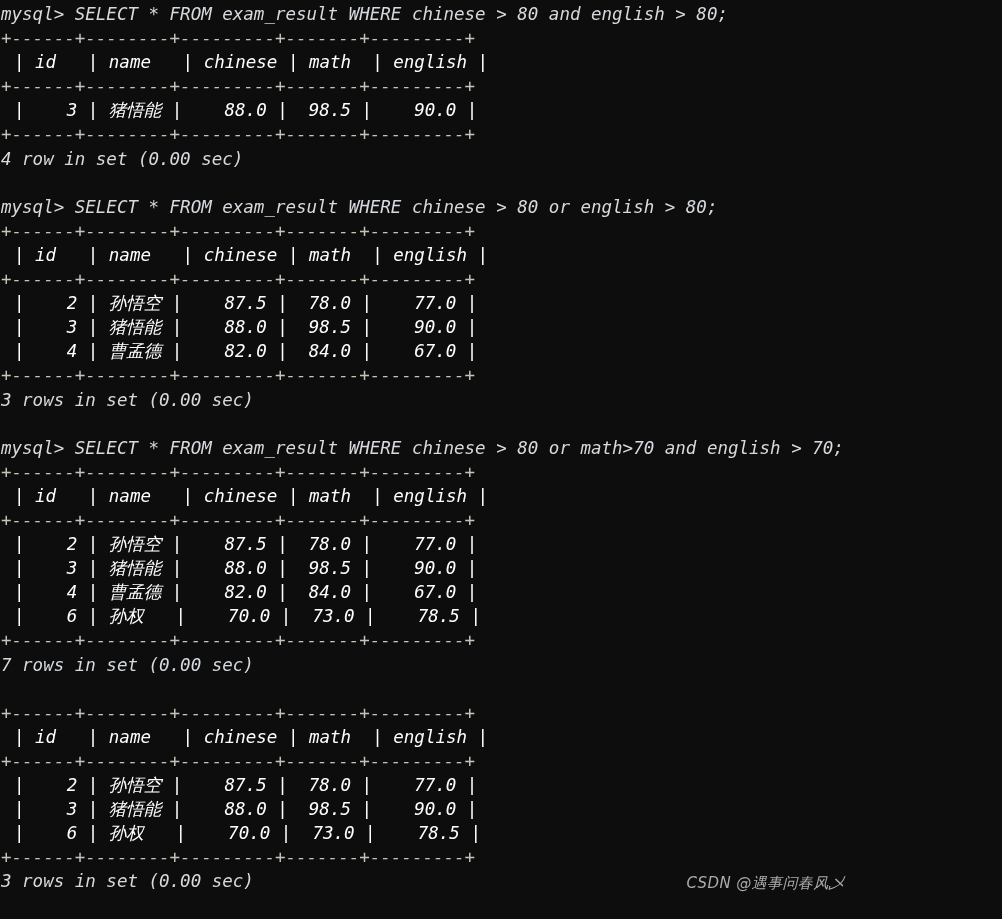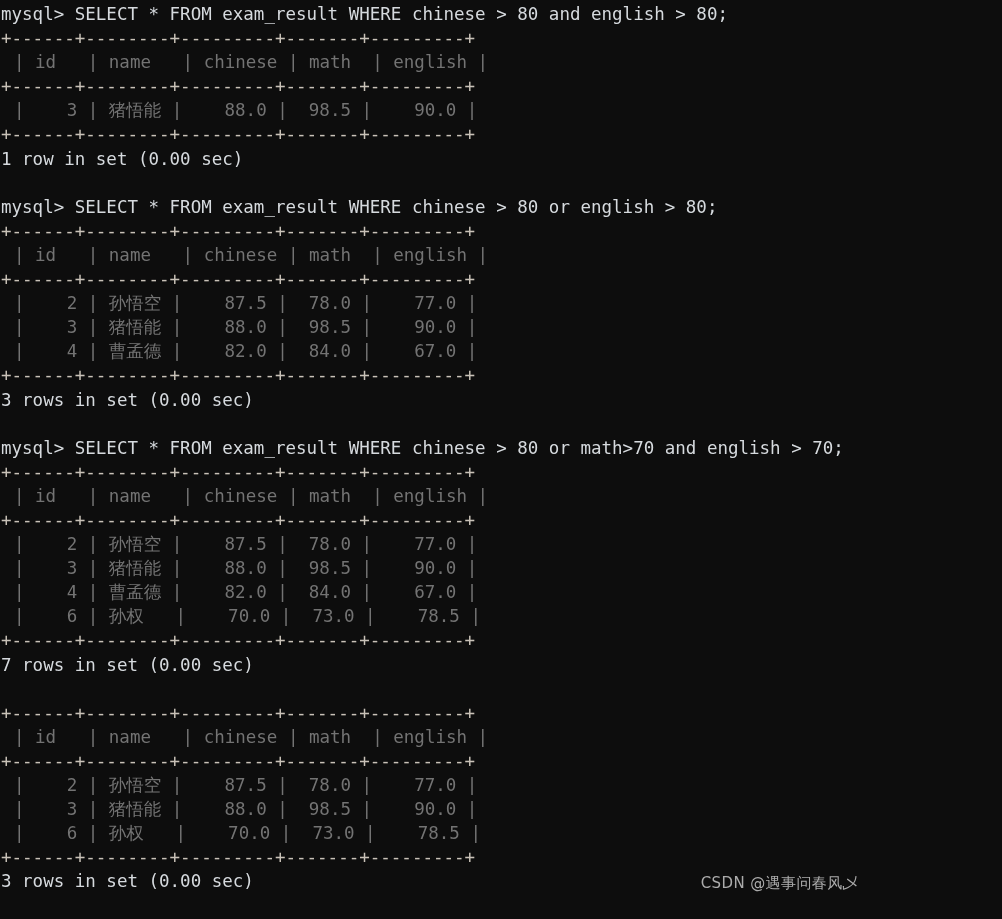--- a/index.html
+++ b/index.html
@@ -19,57 +19,58 @@
     width: 864px;
     height: 919px;
     background: #0d0d0d;
     color: #d6dade;
     font-family: "DejaVu Sans Mono", "Liberation Mono", monospace;
     font-size: 17.5px;
     line-height: 24.1px;
     letter-spacing: 0px;
     padding: 2px 0 0 0;
     box-sizing: border-box;
+    font-style: italic;
   }
   .line {
     white-space: pre;
     margin: 0;
     padding: 0 0 0 1px;
     height: 24.1px;
     font-family: "DejaVu Sans Mono", "Liberation Mono", monospace;
   }
   .line.blank { color: transparent; }
   .sep { color: #c9c2b8; }
   .prompt { color: #d6dade; }
-  .tbl { color: #737373; padding-left: 14px; }
+  .tbl { color: #ffffff; padding-left: 14px; }
   .status { color: #d6dade; }
   .watermark {
     position: absolute;
-    right: 6px;
+    right: 20px;
     bottom: 24px;
     color: #b9b9b9;
     font-size: 15px;
     font-family: "DejaVu Sans", "Liberation Sans", sans-serif;
     letter-spacing: 0.4px;
     opacity: 0.92;
     white-space: pre;
   }
 </style>
 </head>
 <body>
 
 <div id="terminal" style="background: rgb(13, 13, 13); color: rgb(214, 218, 222);">
 
   <div class="line prompt">mysql&gt; SELECT * FROM exam_result WHERE chinese &gt; 80 and english &gt; 80;</div>
   <div class="line sep">+------+--------+---------+-------+---------+</div>
   <div class="line tbl">| id   | name   | chinese | math  | english |</div>
   <div class="line sep">+------+--------+---------+-------+---------+</div>
   <div class="line tbl">|    3 | 猪悟能 |    88.0 |  98.5 |    90.0 |</div>
   <div class="line sep">+------+--------+---------+-------+---------+</div>
-  <div class="line status">1 row in set (0.00 sec)</div>
+  <div class="line status">4 row in set (0.00 sec)</div>
   <div class="line blank"> </div>
 
   <div class="line prompt">mysql&gt; SELECT * FROM exam_result WHERE chinese &gt; 80 or english &gt; 80;</div>
   <div class="line sep">+------+--------+---------+-------+---------+</div>
   <div class="line tbl">| id   | name   | chinese | math  | english |</div>
   <div class="line sep">+------+--------+---------+-------+---------+</div>
   <div class="line tbl">|    2 | 孙悟空 |    87.5 |  78.0 |    77.0 |</div>
   <div class="line tbl">|    3 | 猪悟能 |    88.0 |  98.5 |    90.0 |</div>
   <div class="line tbl">|    4 | 曹孟德 |    82.0 |  84.0 |    67.0 |</div>
   <div class="line sep">+------+--------+---------+-------+---------+</div>

